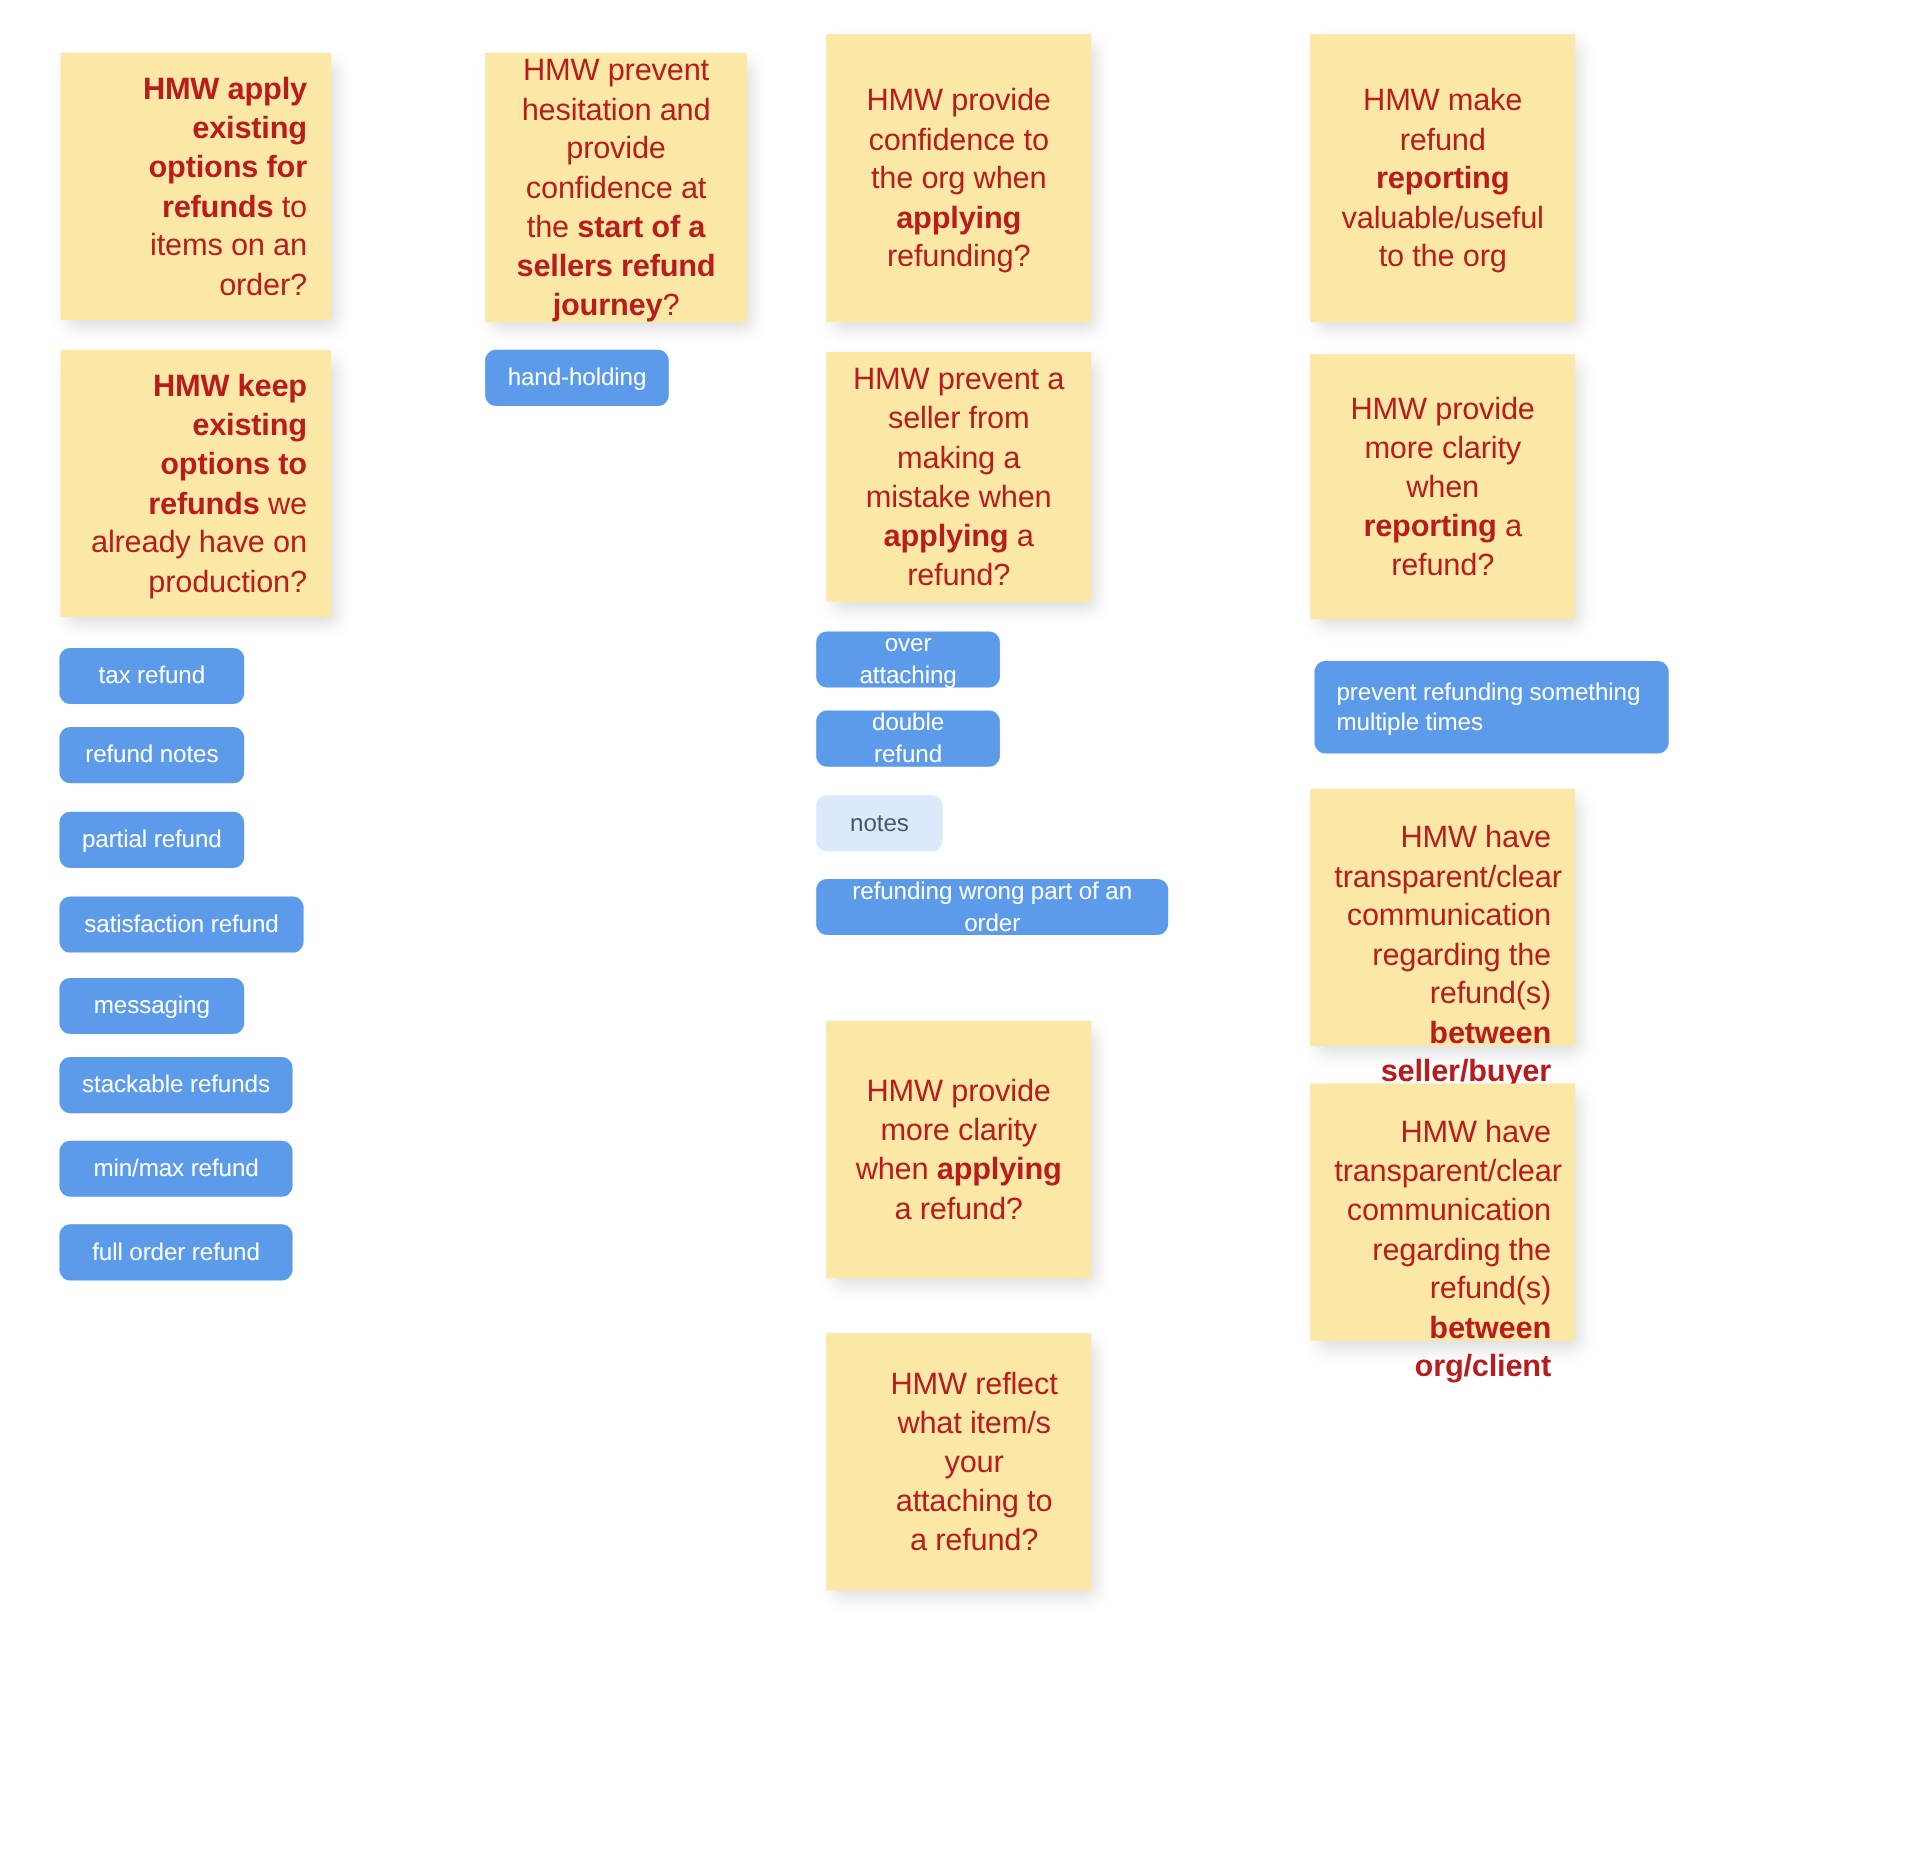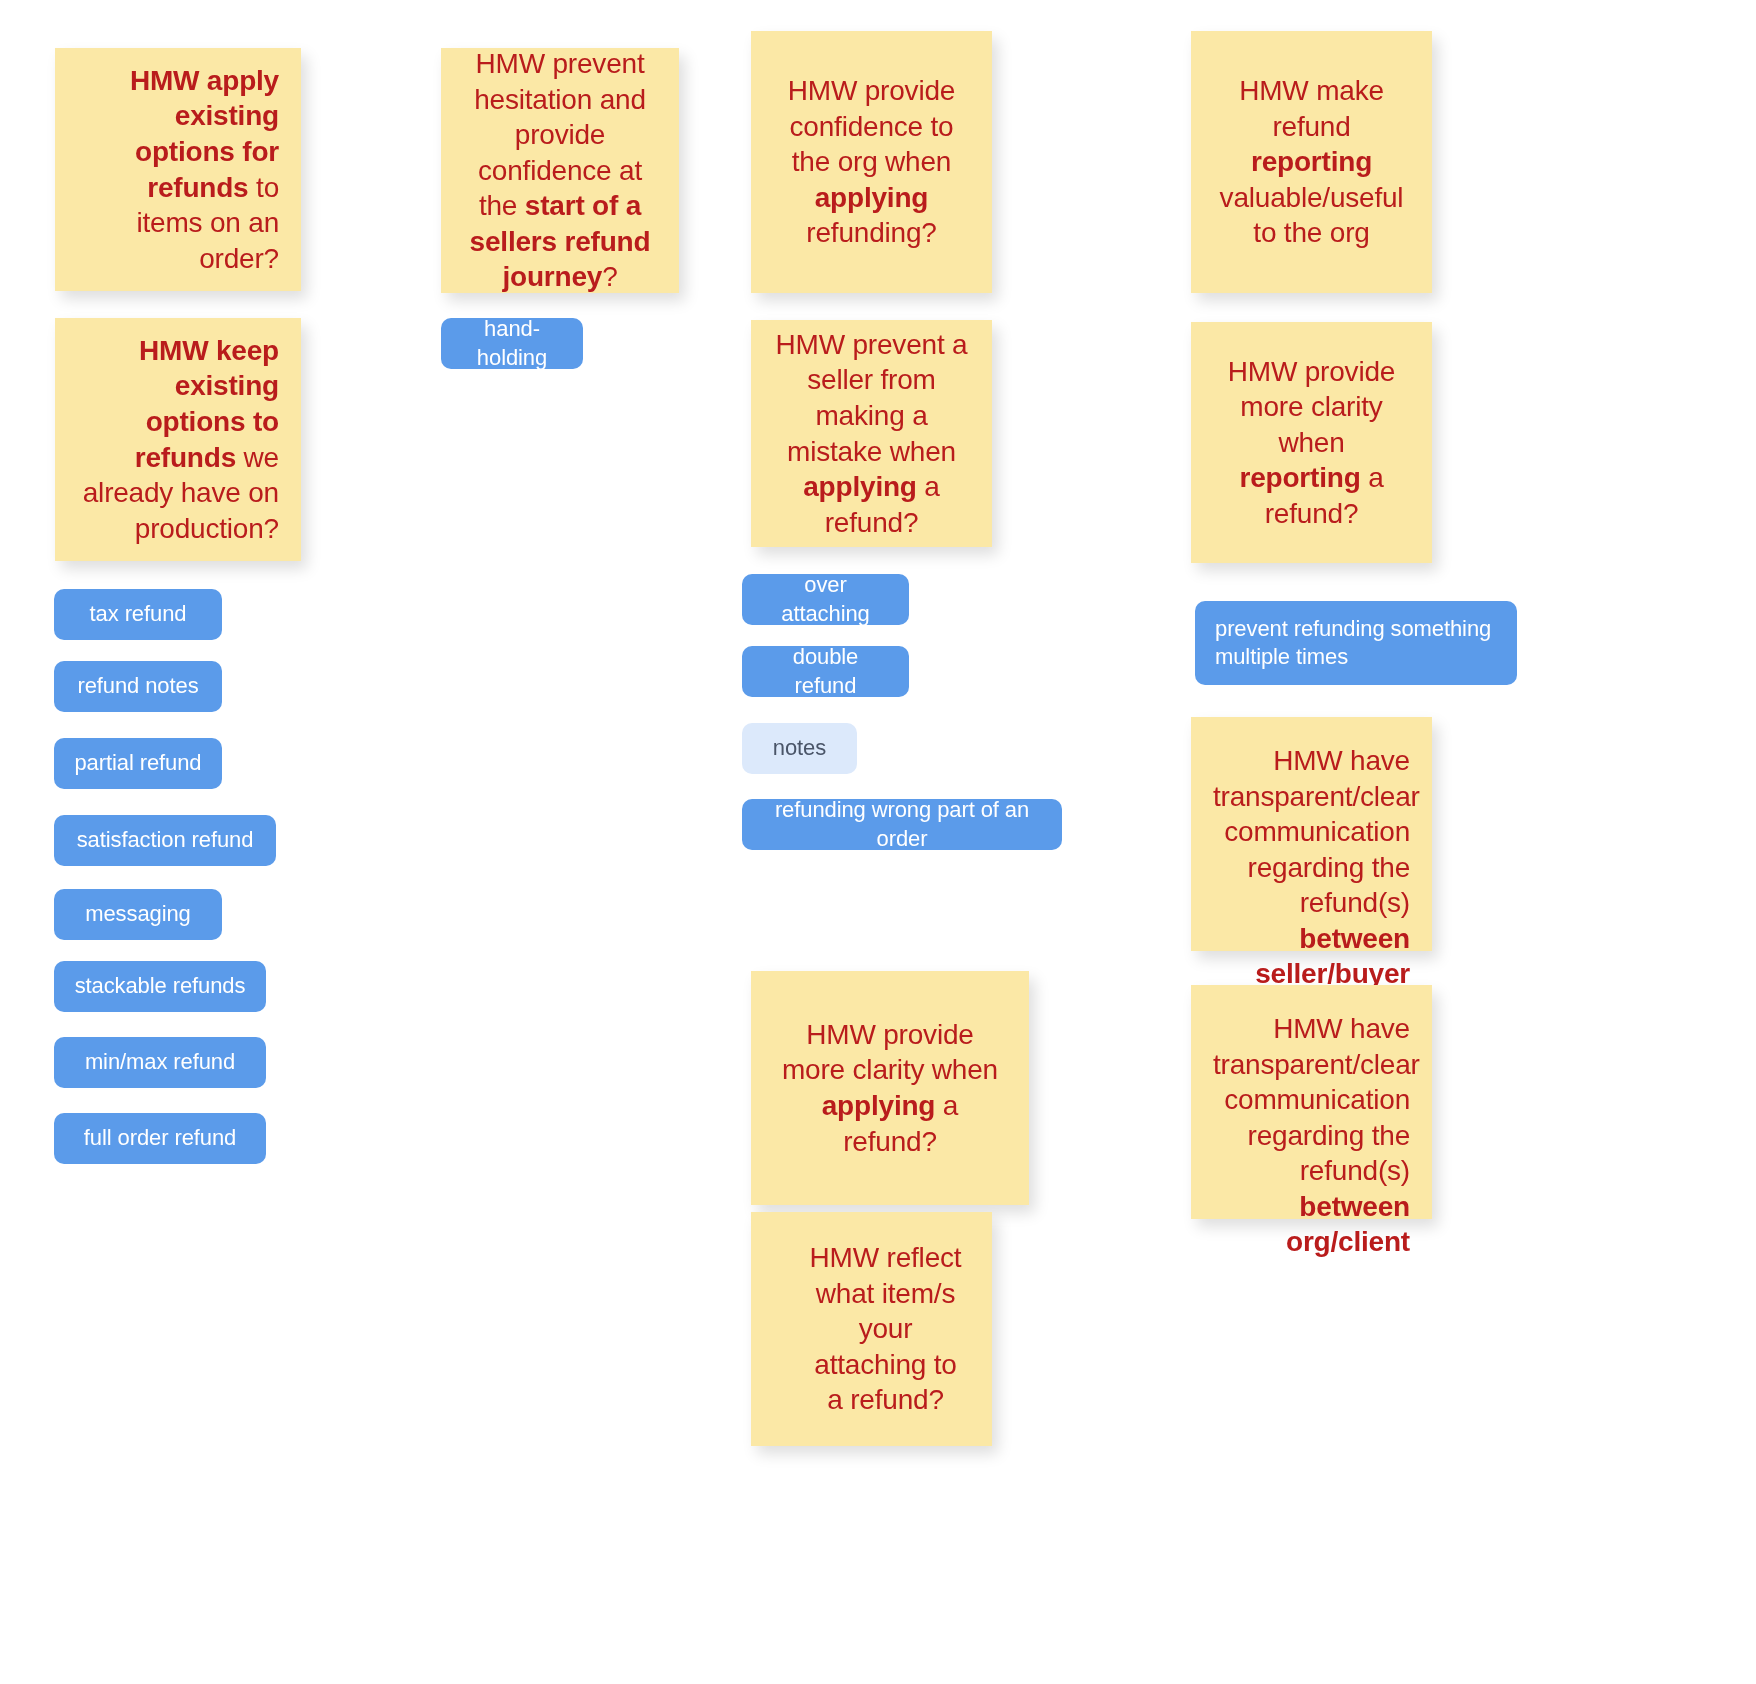--- a/index.html
+++ b/index.html
@@ -105,21 +105,21 @@
   <div class="tag center" style="left:54px; top:1113px; width:212px; height:51px;">
     <span>full order refund</span>
   </div>
 
   <div class="note center" style="left:441px; top:48px; width:238px; height:245px;">
     <div class="txt">
       HMW prevent hesitation and provide confidence at the <b>start of a sellers refund journey</b>?
     </div>
   </div>
 
-  <div class="tag center" style="left:441px; top:318px; width:142px; height:51px;">
+  <div class="tag center" style="left:441px; top:318px; width:167px; height:51px;">
     <span>hand-holding</span>
   </div>
 
   <div class="note center" style="left:751px; top:320px; width:241px; height:227px;">
     <div class="txt">
       HMW prevent a seller from making a mistake when <b>applying</b> a refund?
     </div>
   </div>
 
   <div class="note center" style="left:751px; top:31px; width:241px; height:262px;">
@@ -134,21 +134,21 @@
   <div class="tag center" style="left:742px; top:646px; width:167px; height:51px;">
     <span>double refund</span>
   </div>
   <div class="tag center pale" style="left:742px; top:723px; width:115px; height:51px;">
     <span>notes</span>
   </div>
   <div class="tag center" style="left:742px; top:799px; width:320px; height:51px;">
     <span>refunding wrong part of an order</span>
   </div>
 
-  <div class="note center" style="left:751px; top:928px; width:278px; height:234px;margin-top:43px;">
+  <div class="note center" style="left:751px; top:928px; width:241px; height:234px;">
     <div class="txt">
       HMW provide more clarity when <b>applying</b> a refund?
     </div>
   </div>
 
   <div class="note center" style="left:751px; top:1212px; width:241px; height:234px;padding-left:28px;">
     <div class="txt">
       HMW reflect what item/s your attaching to a refund?
     </div>
   </div>

